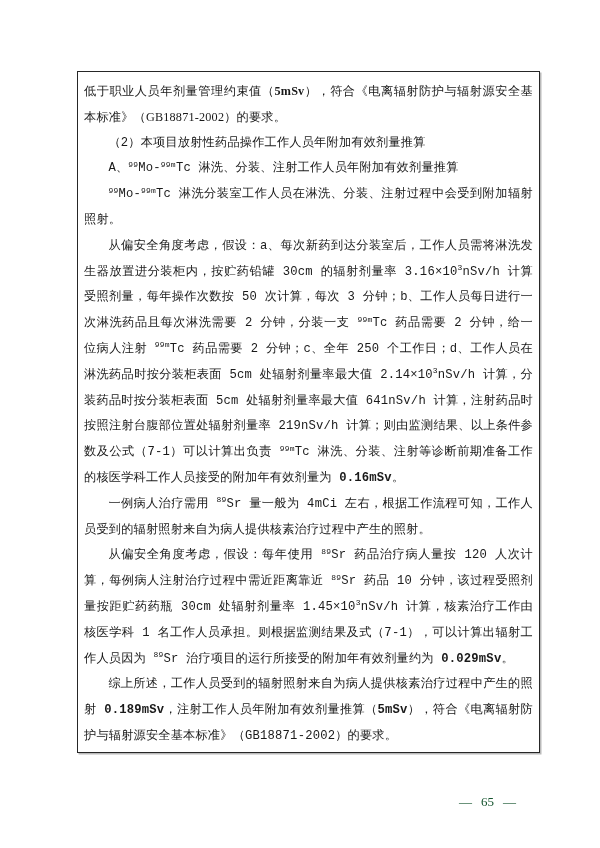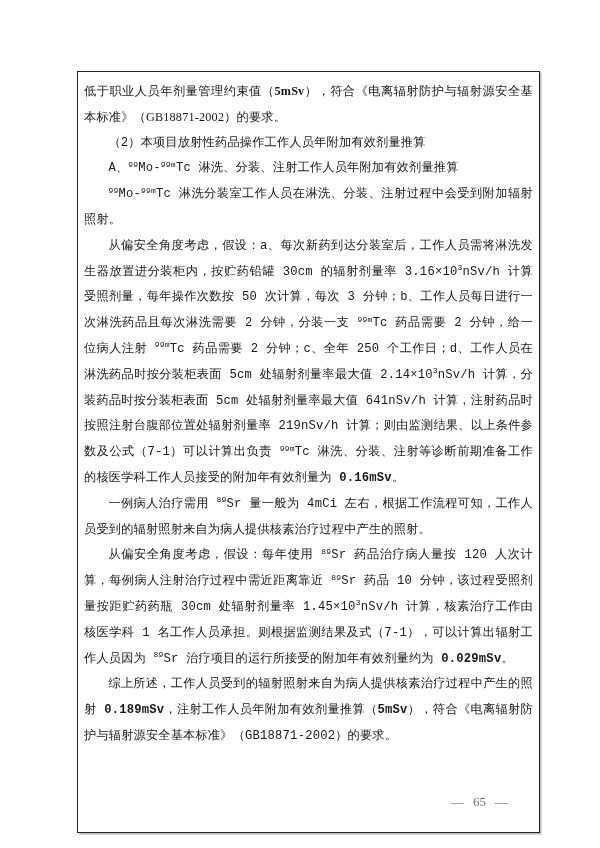--- a/index.html
+++ b/index.html
@@ -13,21 +13,21 @@
     height: 848px;
     overflow: hidden;
     font-family: "Liberation Serif", "DejaVu Serif", serif;
     color: #191919;
   }
   .frame {
     position: absolute;
     left: 77px;
     top: 71px;
     width: 463px;
-    height: 762px;
+    height: 682px;
     box-sizing: border-box;
     border: 1.5px solid #262626;
     box-shadow: 1.5px 1.5px 0 rgba(130,130,130,0.55);
     padding: 7px 6px 0 6px;
     background: #ffffff;
   }
   .para {
     margin: 0;
     font-size: 12.2px;
     line-height: 25.8px;
@@ -45,24 +45,24 @@
   sup.iso {
     font-size: 8px;
     line-height: 0;
     vertical-align: baseline;
     position: relative;
     top: -4.5px;
   }
   .footer {
     position: absolute;
     top: 794px;
-    right: 92px;
+    right: 84px;
     font-size: 13px;
     line-height: 16px;
-    color: #737373;
+    color: #14532d;
     white-space: nowrap;
   }
   .footer .dash {
     display: inline-block;
   }
   .footer .pagenum {
     display: inline-block;
     margin: 0 9px;
   }
 </style>

